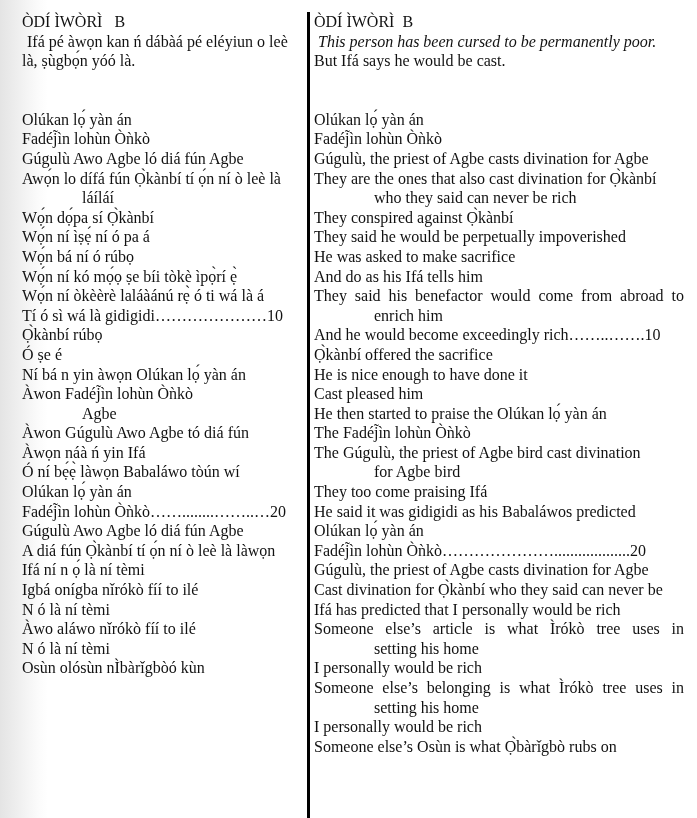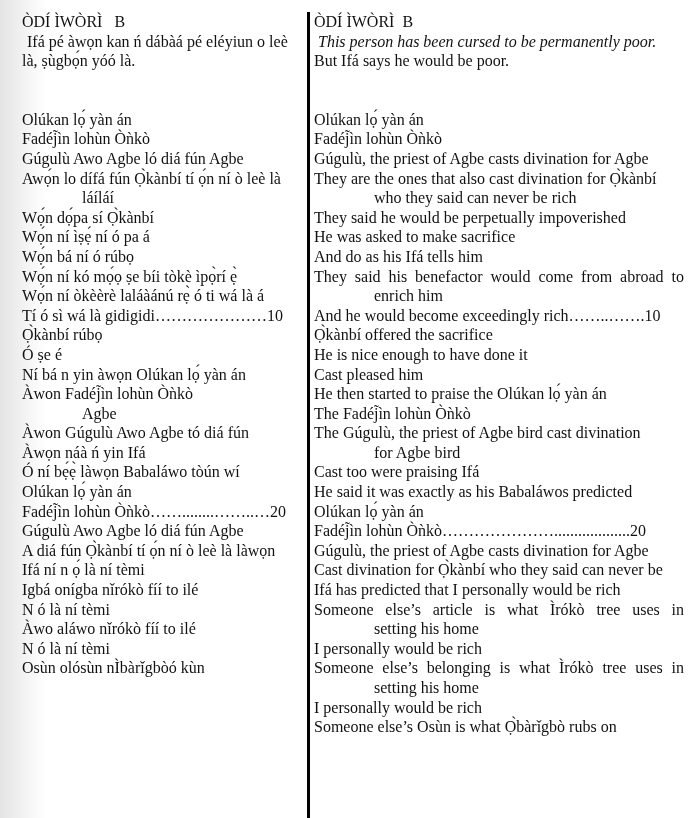--- a/index.html
+++ b/index.html
@@ -65,43 +65,44 @@
       <div class="line">N ó là ní tèmi</div>
       <div class="line">Àwo aláwo nǐrókò fíí to ilé</div>
       <div class="line">N ó là ní tèmi</div>
       <div class="line">Osùn  olósùn nÌbàrǐgbòó kùn</div>
     </div>
 </div>
 
 <div class="col right">
   <div class="title">ÒDÍ ÌWÒRÌ  B</div>
   <div class="intro r">This person has been cursed to be permanently poor.</div>
-  <div>But Ifá says he would be poor.</div>
+  <div>But Ifá says he would be cast.</div>
   <div class="spacer"></div>
   <div id="right-lines">
       <div class="line">Olúkan lọ́ yàn án</div>
       <div class="line">Fadéj̃ìn lohùn Òǹkò</div>
       <div class="line">Gúgulù, the priest of Agbe casts divination for Agbe</div>
       <div class="line">They are the ones that also cast divination for Ọ̀kànbí</div>
       <div class="line cont">who they said can never be rich</div>
+      <div class="line">They conspired against Ọ̀kànbí</div>
       <div class="line">They said he would be perpetually impoverished</div>
       <div class="line">He was asked to make sacrifice</div>
       <div class="line">And do as his Ifá tells him</div>
       <div class="line just">They said his benefactor would come from abroad to</div>
       <div class="line cont">enrich him</div>
       <div class="line">And he would become exceedingly rich……..…….10</div>
       <div class="line">Ọ̀kànbí offered the sacrifice</div>
       <div class="line">He is nice enough to have done it</div>
       <div class="line">Cast pleased him</div>
       <div class="line">He then started to praise the Olúkan lọ́ yàn án</div>
       <div class="line">The Fadéj̃ìn lohùn Òǹkò</div>
       <div class="line">The Gúgulù, the priest of Agbe bird cast divination</div>
       <div class="line cont">for Agbe bird</div>
-      <div class="line">Cast too were praising Ifá</div>
-      <div class="line">He said it was exactly as his Babaláwos predicted</div>
+      <div class="line">They too come praising Ifá</div>
+      <div class="line">He said it was gidigidi as his Babaláwos predicted</div>
       <div class="line">Olúkan lọ́ yàn án</div>
       <div class="line">Fadéj̃ìn lohùn Òǹkò…………………...................20</div>
       <div class="line">Gúgulù, the priest of Agbe casts divination for Agbe</div>
       <div class="line">Cast divination for Ọ̀kànbí who they said can never be</div>
       <div class="line">Ifá has predicted that I personally would be rich</div>
       <div class="line just">Someone else’s article is what Ìrókò tree uses in</div>
       <div class="line cont">setting his home</div>
       <div class="line">I personally would be rich</div>
       <div class="line just">Someone else’s belonging is what Ìrókò tree uses in</div>
       <div class="line cont">setting his home</div>

